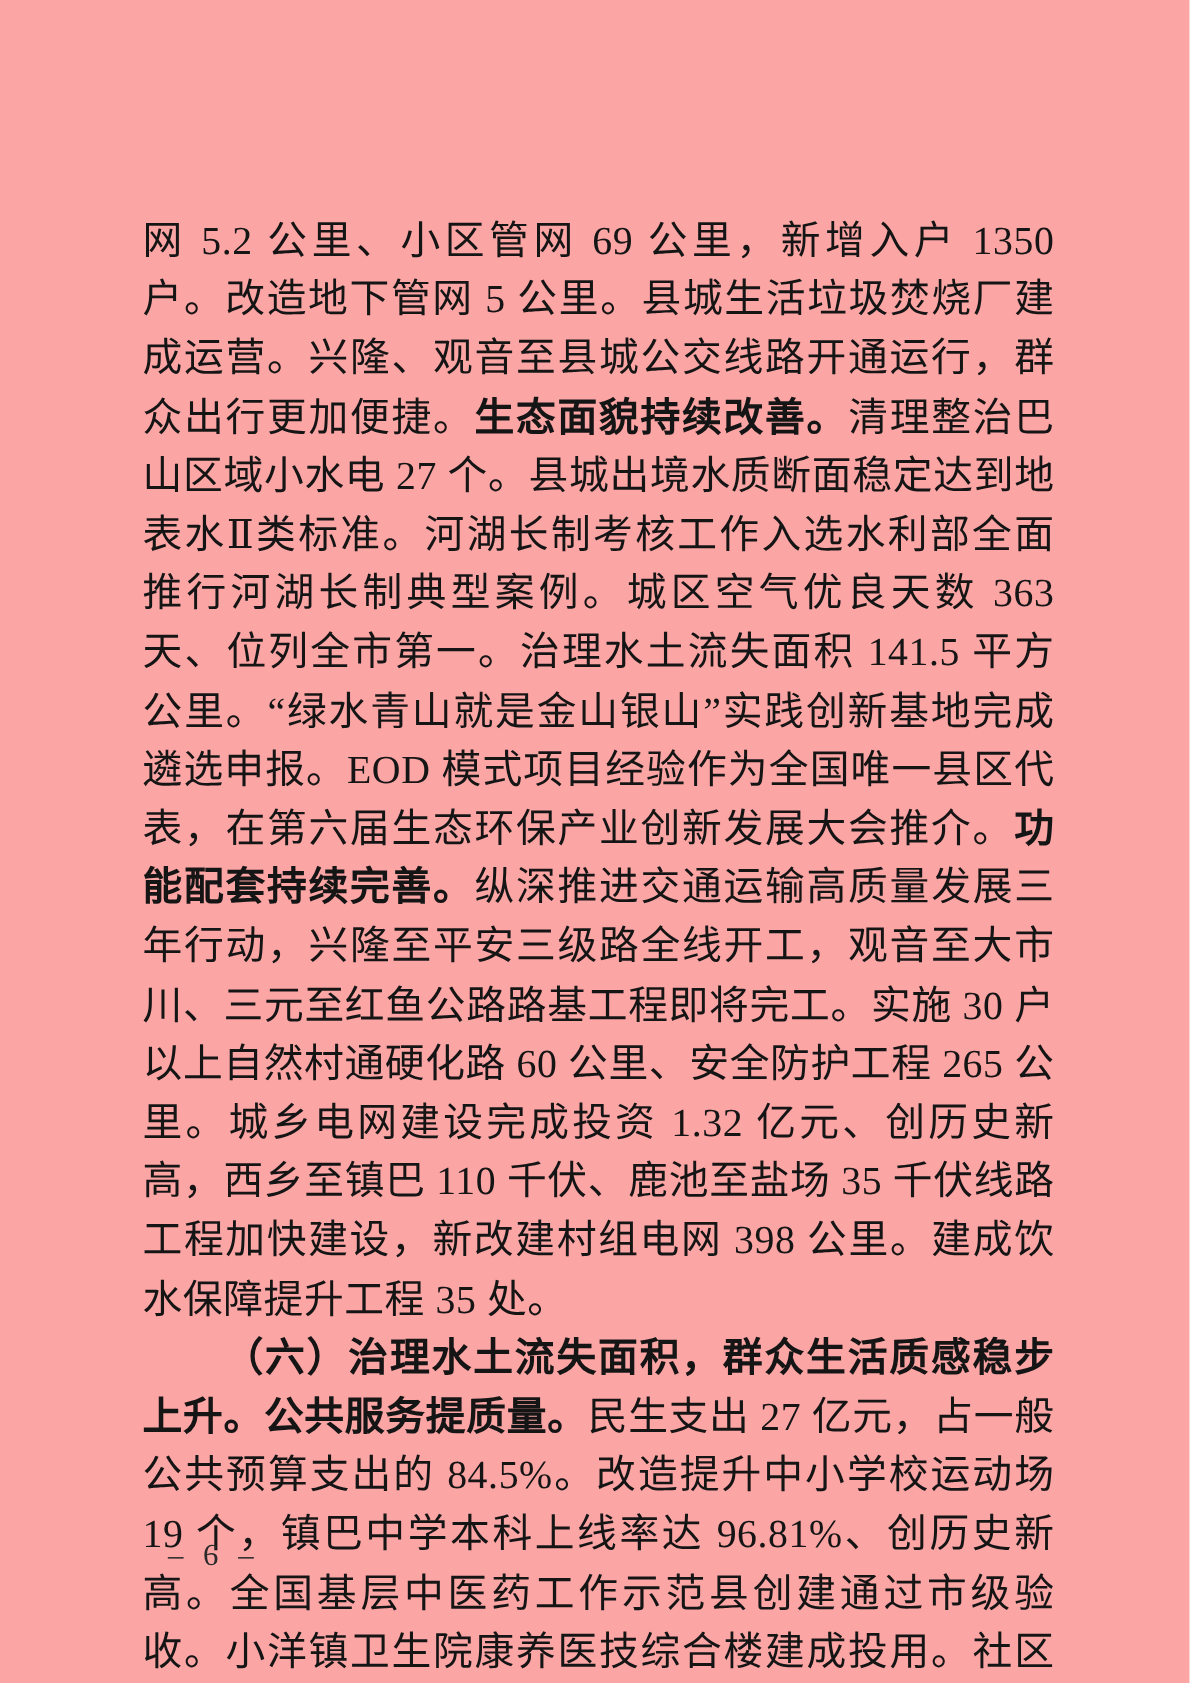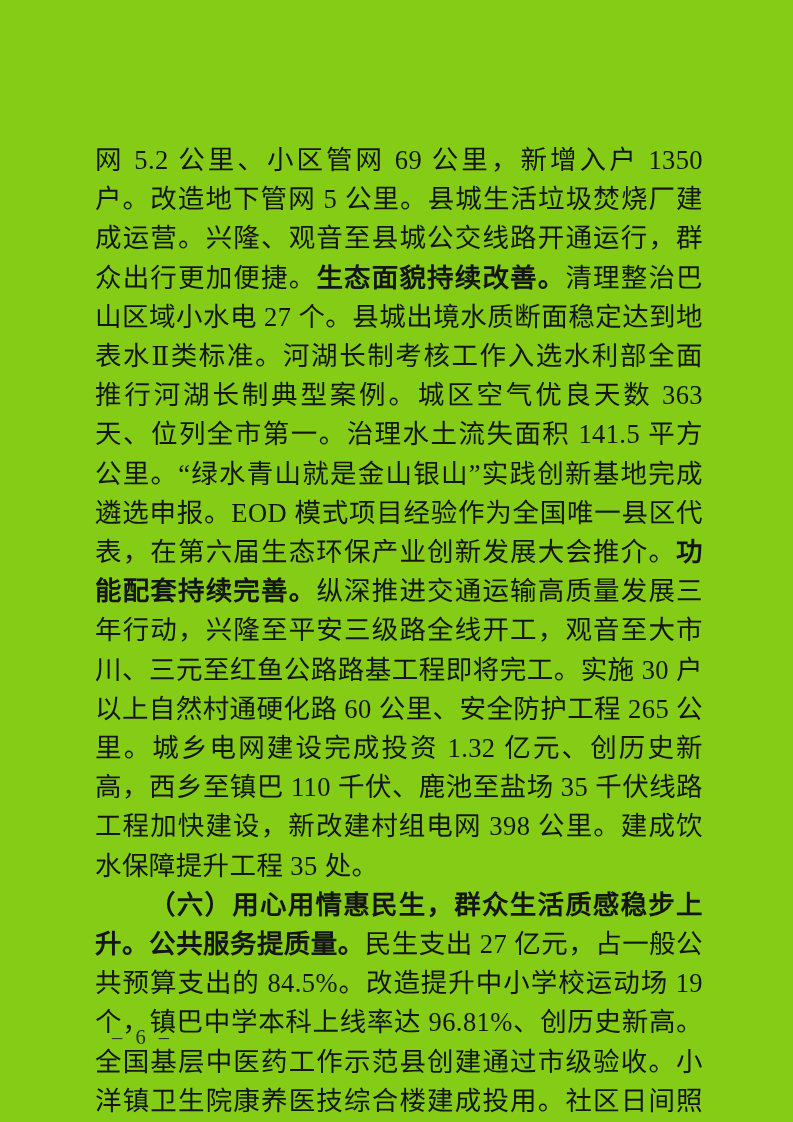--- a/index.html
+++ b/index.html
@@ -11,21 +11,21 @@
     width: 793px;
     height: 1122px;
     position: relative;
     overflow: hidden;
     font-family: "Liberation Serif", "DejaVu Serif", serif;
     color: #151515;
   }
   .page {
     position: absolute;
     inset: 0;
-    background: #84cc16;
+    background: #fca5a5;
   }
   .text-block {
     position: absolute;
     left: 95px;
     top: 141px;
     width: 608px;
     font-size: 26.5px;
     line-height: 39.2px;
     text-align: justify;
     text-justify: inter-ideograph;
@@ -61,19 +61,19 @@
 </style>
 </head>
 <body>
 
 <div class="page">
 
   <div class="text-block">
 
     <p class="para"><span class="run">网 5.2 公里、小区管网 69 公里，新增入户 1350 户。改造地下管网 5 公里。县城生活垃圾焚烧厂建成运营。兴隆、观音至县城公交线路开通运行，群众出行更加便捷。</span><span class="run bold">生态面貌持续改善。</span><span class="run">清理整治巴山区域小水电 27 个。县城出境水质断面稳定达到地表水Ⅱ类标准。河湖长制考核工作入选水利部全面推行河湖长制典型案例。城区空气优良天数 363 天、位列全市第一。治理水土流失面积 141.5 平方公里。“绿水青山就是金山银山”实践创新基地完成遴选申报。EOD 模式项目经验作为全国唯一县区代表，在第六届生态环保产业创新发展大会推介。</span><span class="run bold">功能配套持续完善。</span><span class="run">纵深推进交通运输高质量发展三年行动，兴隆至平安三级路全线开工，观音至大市川、三元至红鱼公路路基工程即将完工。实施 30 户以上自然村通硬化路 60 公里、安全防护工程 265 公里。城乡电网建设完成投资 1.32 亿元、创历史新高，西乡至镇巴 110 千伏、鹿池至盐场 35 千伏线路工程加快建设，新改建村组电网 398 公里。建成饮水保障提升工程 35 处。</span></p>
 
-    <p class="para indent cont"><span class="run bold">（六）用心用情惠民生，群众生活质感稳步上升。公共服务提质量。</span><span class="run">民生支出 27 亿元，占一般公共预算支出的 84.5%。改造提升中小学校运动场 19 个，镇巴中学本科上线率达 96.81%、创历史新高。全国基层中医药工作示范县创建通过市级验收。小洋镇卫生院康养医技综合楼建成投用。社区日间照料中心、农村互助幸福院全面规范运营，融救融助、分层分类社会救助体系持续完善，殡葬领域腐败乱象专项整治扎实推进。精准高效落实基本</span></p>
+    <p class="para indent cont"><span class="run bold">（六）治理水土流失面积，群众生活质感稳步上升。公共服务提质量。</span><span class="run">民生支出 27 亿元，占一般公共预算支出的 84.5%。改造提升中小学校运动场 19 个，镇巴中学本科上线率达 96.81%、创历史新高。全国基层中医药工作示范县创建通过市级验收。小洋镇卫生院康养医技综合楼建成投用。社区日间照料中心、农村互助幸福院全面规范运营，融救融助、分层分类社会救助体系持续完善，殡葬领域腐败乱象专项整治扎实推进。精准高效落实基本</span></p>
 
   </div>
 
   <div class="page-number">– 6 –</div>
 
 </div>
 
 </body></html>

